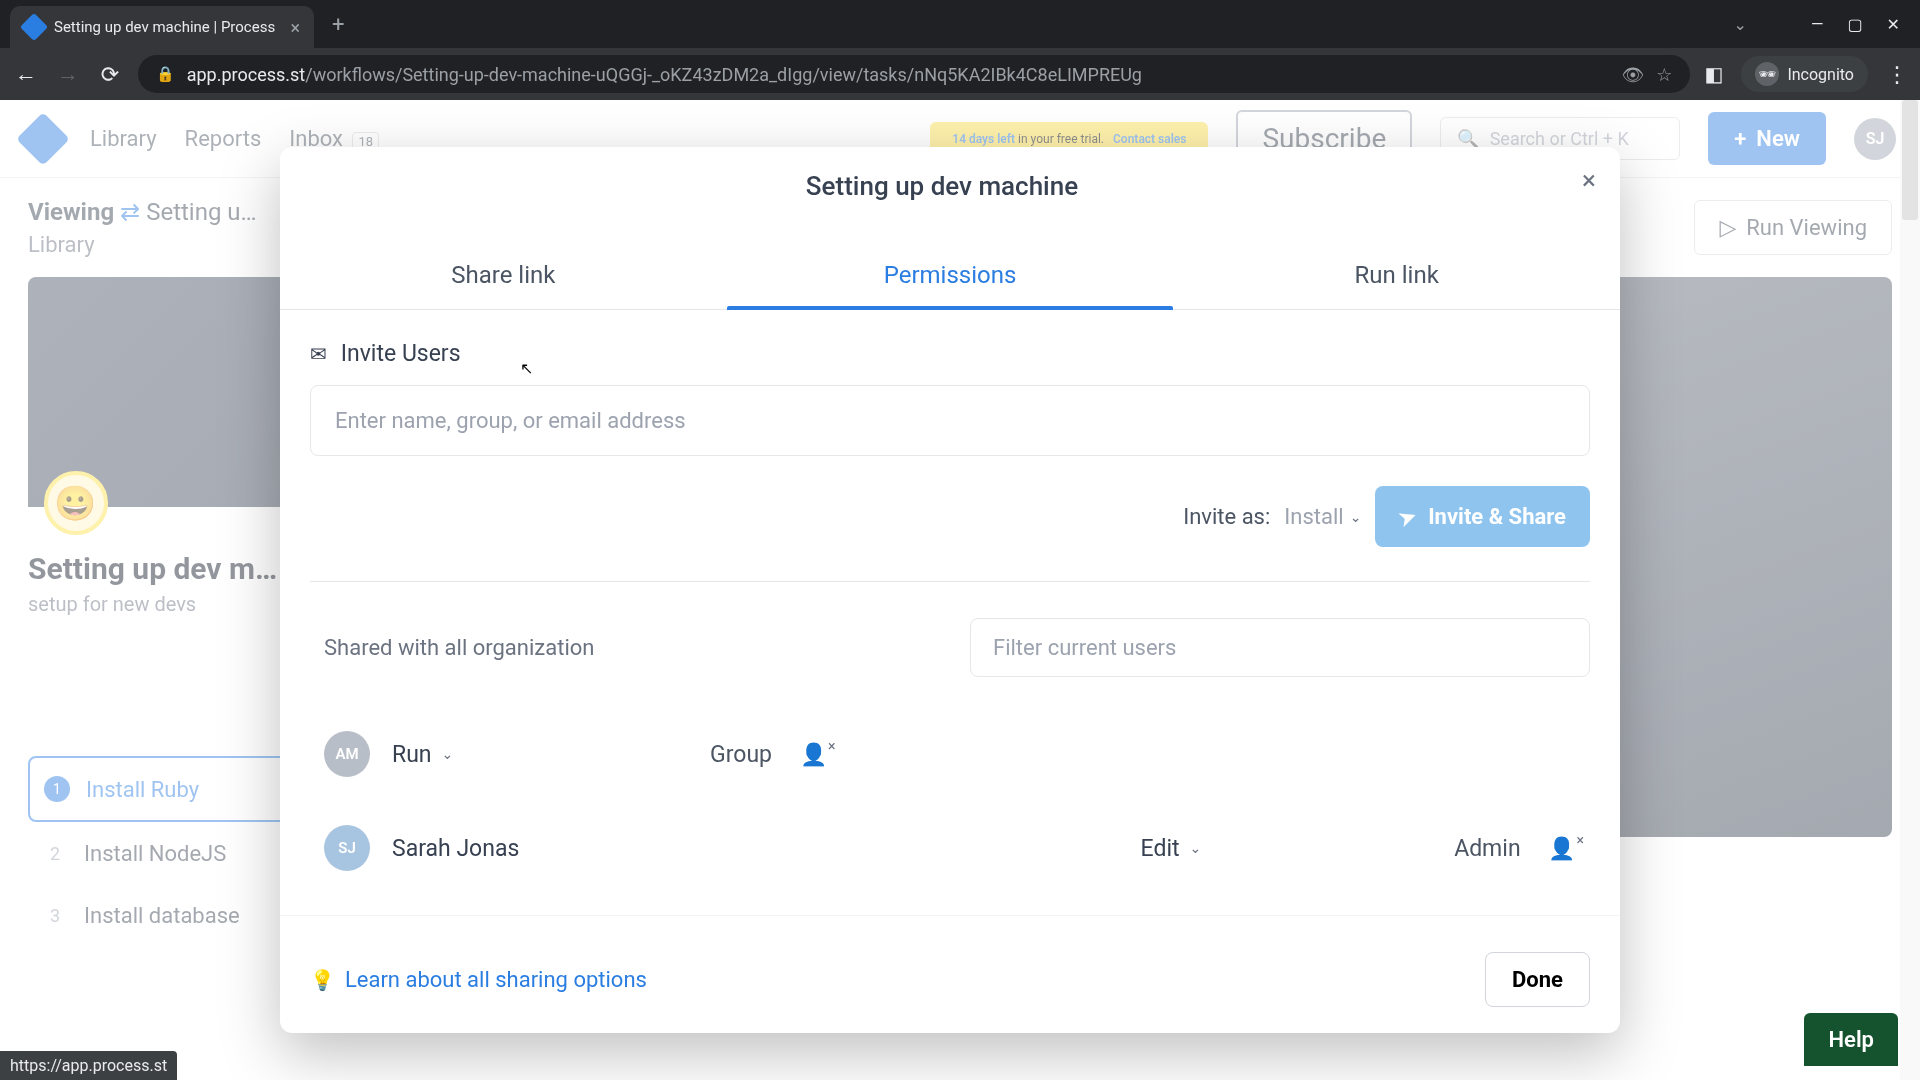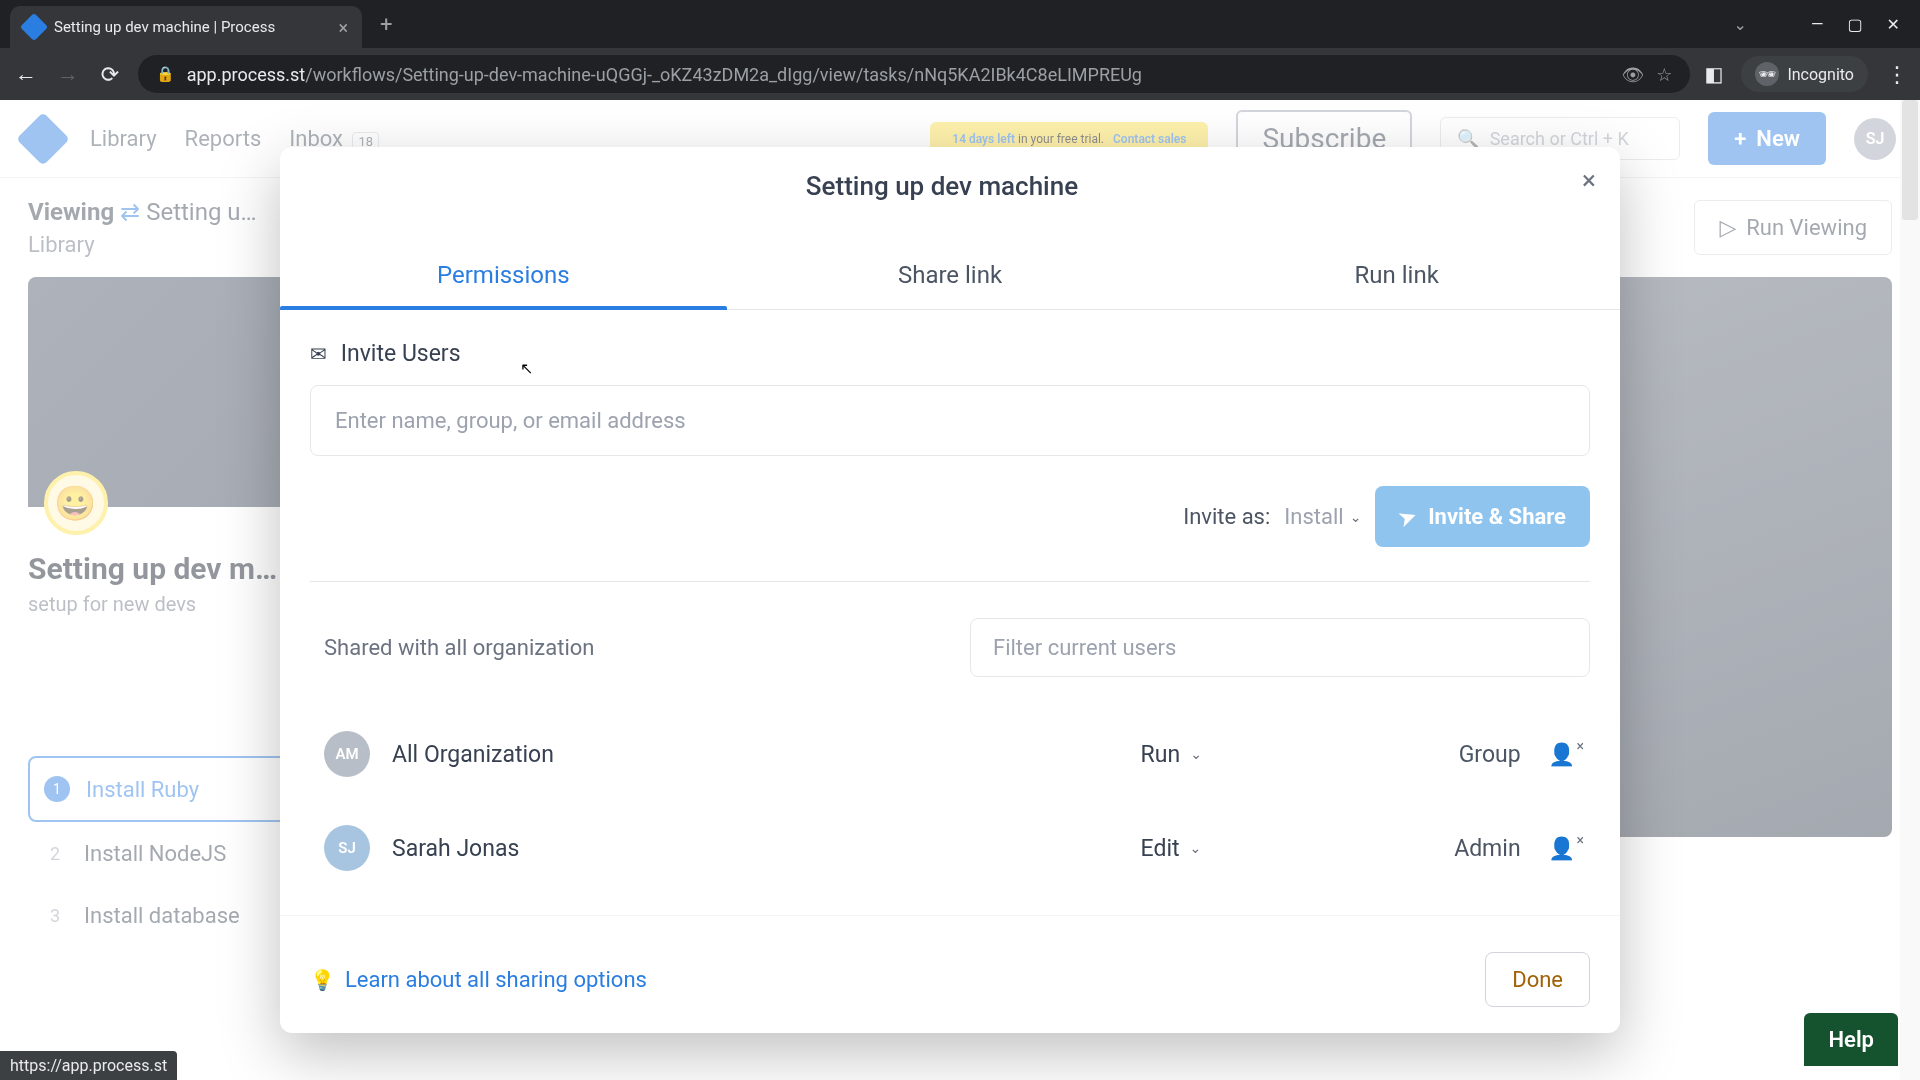--- a/index.html
+++ b/index.html
@@ -1,21 +1,21 @@
 <!DOCTYPE html>
 <html><head>
 <meta charset="utf-8">
 <style>
 * { margin: 0; padding: 0; box-sizing: border-box; font-family: -apple-system, BlinkMacSystemFont, "Segoe UI", Roboto, sans-serif; }
 body { width: 1920px; height: 1080px; overflow: hidden; background: #202124; position: relative; transform-origin: top left; }
 
 
 .browser-chrome { background: #202124; }
 .tab-bar { display: flex; align-items: center; height: 48px; padding-left: 10px; }
-.tab { display: flex; align-items: center; background: #35363a; border-radius: 10px 10px 0 0; padding: 0 14px; height: 42px; width: 352px; color: #e8eaed; font-size: 15px; margin-top: 6px; gap: 10px; }
+.tab { display: flex; align-items: center; background: #35363a; border-radius: 10px 10px 0 0; padding: 0 14px; height: 42px; width: 304px; color: #e8eaed; font-size: 15px; margin-top: 6px; gap: 10px; }
 .tab-favicon { width: 20px; height: 20px; background: #2a7de1; transform: rotate(45deg); border-radius: 3px; }
 .tab-title { flex: 1; white-space: nowrap; overflow: hidden; text-overflow: ellipsis; }
 .tab-close { color: #9aa0a6; font-size: 18px; cursor: pointer; }
 .new-tab { color: #9aa0a6; font-size: 22px; margin-left: 18px; cursor: pointer; }
 .window-controls { margin-left: auto; display: flex; gap: 24px; padding-right: 20px; color: #e8eaed; }
 .window-controls span { font-size: 16px; cursor: pointer; }
 .chevron-down-win { font-size: 18px; color:#9aa0a6; margin-right: 40px; }
 
 .address-row { display: flex; align-items: center; height: 52px; background: #35363a; padding: 0 12px; gap: 14px; }
 .nav-btn { color: #e8eaed; font-size: 22px; cursor: pointer; width: 28px; text-align: center; }
@@ -100,21 +100,21 @@
 .user-name { flex: 1; }
 .perm-select { display:flex; align-items:center; gap:10px; cursor:pointer; width: 120px;}
 .chev { font-size:14px; color:#6b7280; }
 .role-label { width: 160px; text-align:right; color:#4b5563; margin-left: 100px;}
 .remove-user-icon { margin-left: 28px; font-size:22px; color:#6b7280; cursor:pointer; position:relative;}
 .remove-user-icon::after { content:'×'; position:absolute; top:-4px; right:-8px; font-size:14px;}
 
 .modal-footer { display:flex; align-items:center; justify-content: space-between; padding: 36px 30px 26px 30px; border-top: 1px solid #f3f4f6; margin-top: 20px;}
 .learn-link { color: #2a7de1; font-size: 22px; display:flex; align-items:center; gap:10px; cursor:pointer;}
 .bulb-icon { font-size:20px; }
-.done-btn { border:1px solid #d1d5db; background:#fff; padding: 14px 26px; border-radius:8px; font-size:22px; color:#a16207; cursor:pointer;}
+.done-btn { border:1px solid #d1d5db; background:#fff; padding: 14px 26px; border-radius:8px; font-size:22px; color:#000000; cursor:pointer;font-weight:bold;}
 
 
 .help-btn { position:absolute; bottom: 14px; right: 22px; background:#14532d; color:#fff; padding: 14px 24px; border-radius:6px 6px 0 0; font-size:22px; font-weight:600; cursor:pointer;}
 
 
 .status-url { position:absolute; bottom:0; left:0; background:#3c4043; color:#e8eaed; font-size:16px; padding: 5px 10px; border-radius: 0 4px 0 0;}
 
 
 .fake-scrollbar { position:absolute; right:0; top:100px; bottom:0; width:20px; background:#f1f1f1;}
 .fake-thumb { position:absolute; top:0; left:2px; right:2px; height:120px; background:#c1c1c1; border-radius:3px;}
@@ -223,22 +223,22 @@
   </div>
 
 <div class="scrim"></div>
 
 <div class="modal">
   <div class="modal-header">
     <div class="modal-title">Setting up dev machine</div>
     <span class="modal-close">×</span>
   </div>
   <div class="modal-tabs">
+    <div class="modal-tab">Share link</div>
     <div class="modal-tab active">Permissions</div>
-    <div class="modal-tab">Share link</div>
     <div class="modal-tab">Run link</div>
   </div>
   <span class="cursor-arrow">↖</span>
 
   <div class="modal-body">
     <div class="invite-label">
       <span class="envelope-icon">✉</span>
       <span>Invite Users</span>
     </div>
     <input class="invite-input" placeholder="Enter name, group, or email address" style="">
@@ -255,21 +255,20 @@
     </div>
 
     <div class="shared-row">
       <span class="shared-label">Shared with all organization</span>
       <input class="filter-input" placeholder="Filter current users" style="">
     </div>
 
     <div class="user-list">
       <div class="user-row">
         <div class="user-avatar am">AM</div>
-        <span class="user-name">All Organization</span>
         <span class="perm-select">
           <span>Run</span>
           <span class="chev">⌄</span>
         </span>
         <span class="role-label">Group</span>
         <span class="remove-user-icon">👤</span>
       </div>
       <div class="user-row">
         <div class="user-avatar sj">SJ</div>
         <span class="user-name">Sarah Jonas</span>

